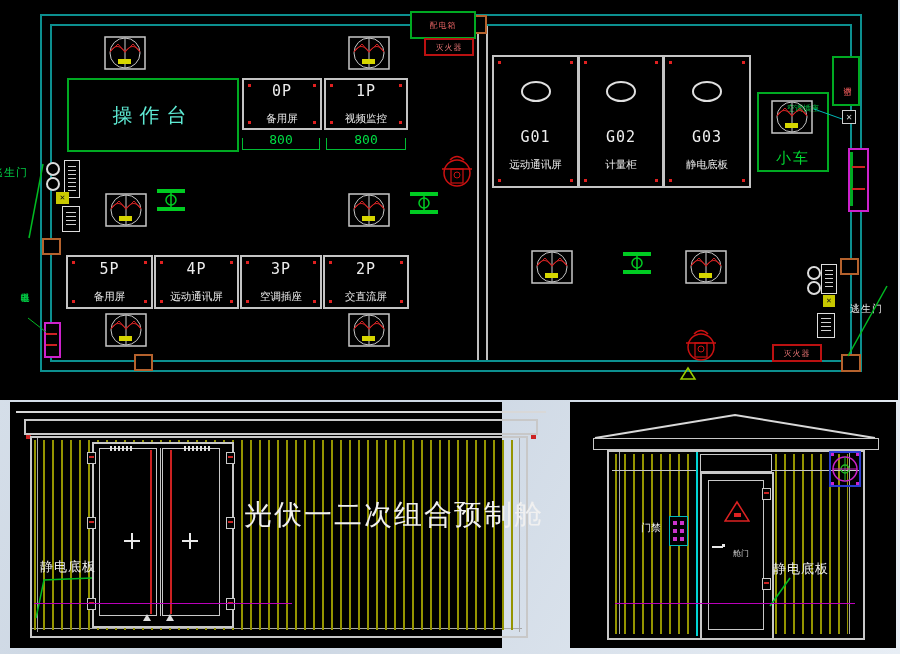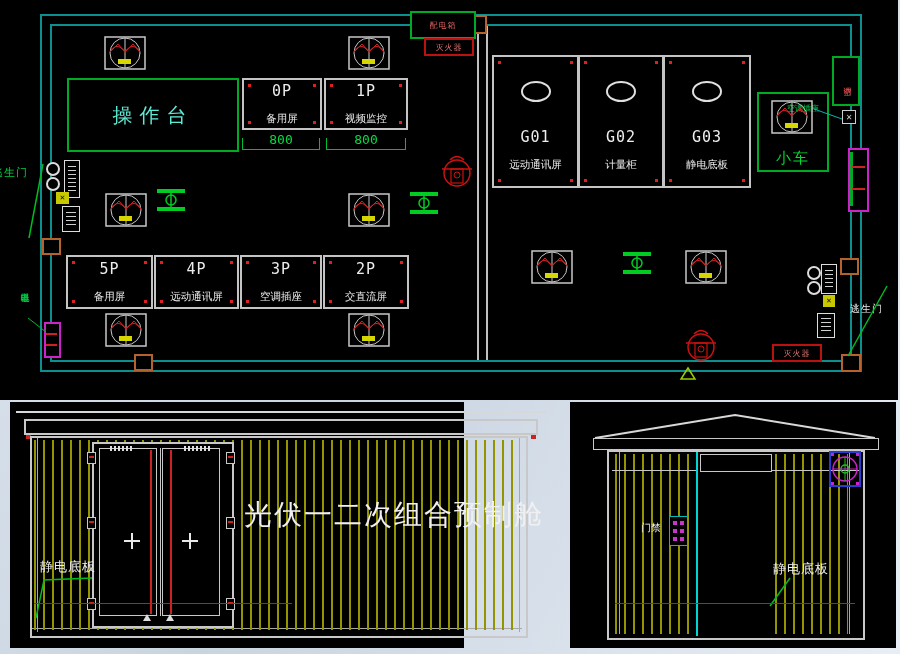--- a/index.html
+++ b/index.html
@@ -361,21 +361,21 @@
         <svg width="34" height="38">
   <path d="M10 8 Q17 1 24 8" fill="none" stroke="#cc1111" stroke-width="1.5"></path>
   <circle cx="17" cy="21" r="13" fill="none" stroke="#cc1111" stroke-width="1.5"></circle>
   <line x1="2" y1="17" x2="32" y2="17" stroke="#cc1111" stroke-width="1.5"></line>
   <rect x="11" y="17" width="12" height="14" fill="none" stroke="#cc1111" stroke-width="1.2"></rect>
   <circle cx="17" cy="23" r="3" fill="none" stroke="#cc1111" stroke-width="1"></circle>
 </svg>
       </div>
     </div>
 
-  <div class="panel" style="left:10px;top:402px;width:454px;height:246px;">
+  <div class="panel" style="left:10px;top:402px;width:492px;height:246px;">
     <div class="wline" style="left:6px;top:9px;width:530px;height:2px;background:#d8d8d8;"></div>
     <div class="wframe" style="left:14px;top:17px;width:510px;height:12px;"></div>
     <div class="abs" style="left:16px;top:33px;width:5px;height:4px;background:#cc2222;"></div>
     <div class="abs" style="left:521px;top:33px;width:5px;height:4px;background:#cc2222;"></div>
     <div class="wframe" style="left:20px;top:34px;width:494px;height:198px;"></div>
     <div class="wline" style="left:27px;top:36px;width:1px;height:194px;background:#a8a8a8;"></div>
     <div class="wline" style="left:509px;top:36px;width:1px;height:194px;background:#a8a8a8;"></div>
     <div class="wline" style="left:22px;top:226px;width:490px;height:1px;background:#a8a8a8;"></div>
     <div class="stripes" style="left:24px;top:38px;width:486px;height:190px;"></div>
 
@@ -428,20 +428,36 @@
     <div class="wframe" style="left:23px;top:36px;width:284px;height:10px;border-width:1px;"></div>
     <div class="wframe" style="left:37px;top:48px;width:254px;height:186px;"></div>
     <div class="wline" style="left:49px;top:50px;width:1px;height:182px;background:#a8a8a8;"></div>
     <div class="wline" style="left:279px;top:50px;width:1px;height:182px;background:#a8a8a8;"></div>
     <div class="stripes" style="left:45px;top:52px;width:81px;height:180px;"></div>
     <div class="stripes" style="left:205px;top:52px;width:73px;height:180px;"></div>
     <div class="wline" style="left:42px;top:68px;width:86px;height:1px;"></div>
     <div class="wline" style="left:202px;top:68px;width:88px;height:1px;"></div>
     <div class="wline" style="left:126px;top:50px;width:2px;height:184px;background:#00d5d5;"></div>
     <div class="wframe" style="left:130px;top:52px;width:70px;height:16px;border-width:1px;background:#000;"></div>
+    <div class="doorblk" style="left:130px;top:70px;width:70px;height:164px;">
+      <div class="wframe" style="left:6px;top:6px;width:54px;height:148px;border-width:1px;"></div>
+      <svg class="abs" style="left:22px;top:26px;" width="26" height="24">
+        <polygon points="13,2 25,21 1,21" fill="none" stroke="#dd2222" stroke-width="1.5"></polygon>
+        <rect x="10" y="13" width="7" height="4" fill="#dd2222"></rect>
+      </svg>
+      <div class="handleH" style="left:10px;top:72px;width:11px;height:2px;"></div>
+      <div class="handleH" style="left:20px;top:70px;width:3px;height:3px;"></div>
+      <div class="abs" style="left:31px;top:74px;color:#cccccc;font-size:8px;">舱门</div>
+      <div class="hinge" style="left:60px;top:14px;">
+          <i></i>
+        </div>
+      <div class="hinge" style="left:60px;top:104px;">
+          <i></i>
+        </div>
+    </div>
     <div class="abs wtext" style="left:71px;top:119px;font-size:10px;">门禁</div>
     <div class="abs" style="left:99px;top:114px;width:17px;height:28px;border:1px solid #00bbbb;background:#000;">
         <div class="kdot"></div>
       </div>
     <div class="abs wtext" style="left:203px;top:158px;font-size:13px;letter-spacing:1px;">静电底板</div>
     <svg class="abs" style="left:194px;top:172px;" width="30" height="36">
         <line x1="26" y1="4" x2="6" y2="32" stroke="#00bb22" stroke-width="1.5"></line>
       </svg>
     <div class="mline" style="left:45px;top:201px;width:240px;"></div>
     <svg class="abs" style="left:259px;top:49px;" width="32" height="36">

